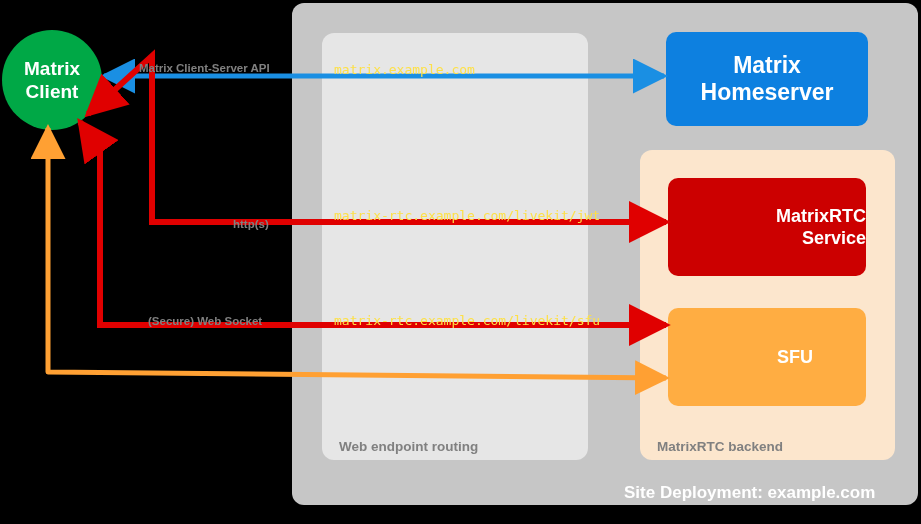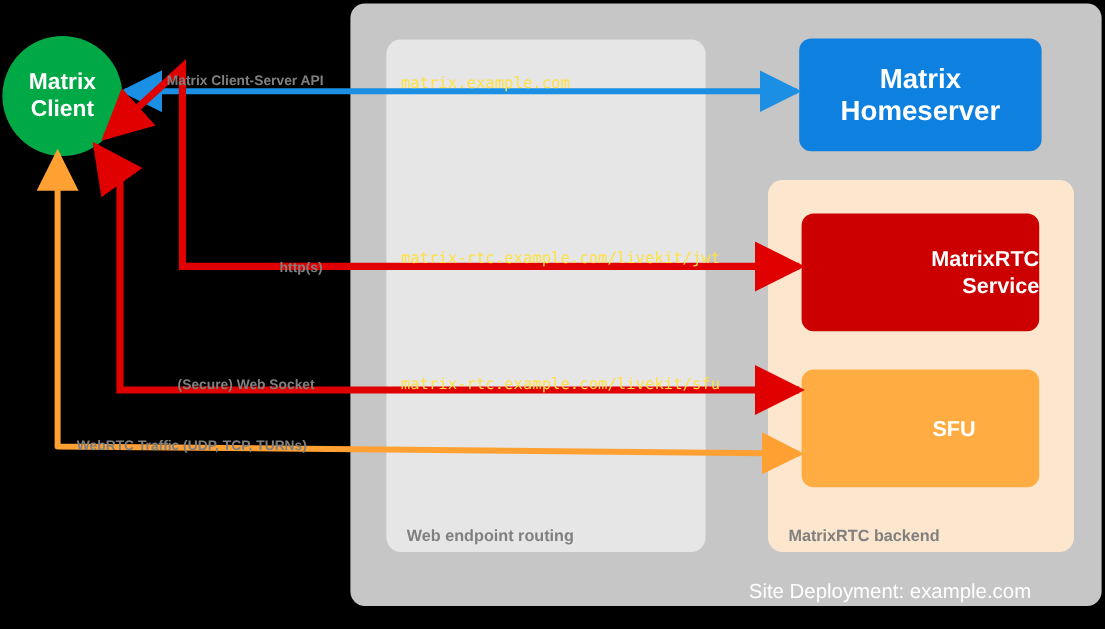--- a/index.html
+++ b/index.html
@@ -39,21 +39,21 @@
   .panel-caption {
     position: absolute;
     color: #808080;
     font-weight: bold;
     font-size: 13.5px;
     white-space: nowrap;
   }
   .site-caption {
     position: absolute;
     color: #ffffff;
-    font-weight: normal;
+    font-weight: bold;
     font-size: 17px;
     white-space: nowrap;
   }
   .edge-label {
     position: absolute;
     color: #808080;
     font-weight: bold;
     font-size: 11.5px;
     white-space: nowrap;
   }
@@ -135,21 +135,20 @@
   <div class="panel-caption" style="left:657px; top:439px;">MatrixRTC backend</div>
 
   <div class="site-caption" style="left:624px; top:483px;">Site Deployment: example.com</div>
 
   <div class="edge-label" style="left:139px; top:62px;">Matrix Client-Server API</div>
 
   <div class="edge-label" style="left:233px; top:208px;margin-top:10px;">http(s)</div>
 
   <div class="edge-label" style="left:148px; top:315px;">(Secure) Web Socket</div>
 
-  <div class="edge-label" style="left:64px; top:366px;">WebRTC Traffic (UDP, TCP, TURNs)</div>
 
   <div class="endpoint-label" style="left:334px; top:62px;">matrix.example.com</div>
 
   <div class="endpoint-label" style="left:334px; top:208px;">matrix-rtc.example.com/livekit/jwt</div>
 
   <div class="endpoint-label" style="left:334px; top:313px;">matrix-rtc.example.com/livekit/sfu</div>
 
 </div>
 
 </body></html>

